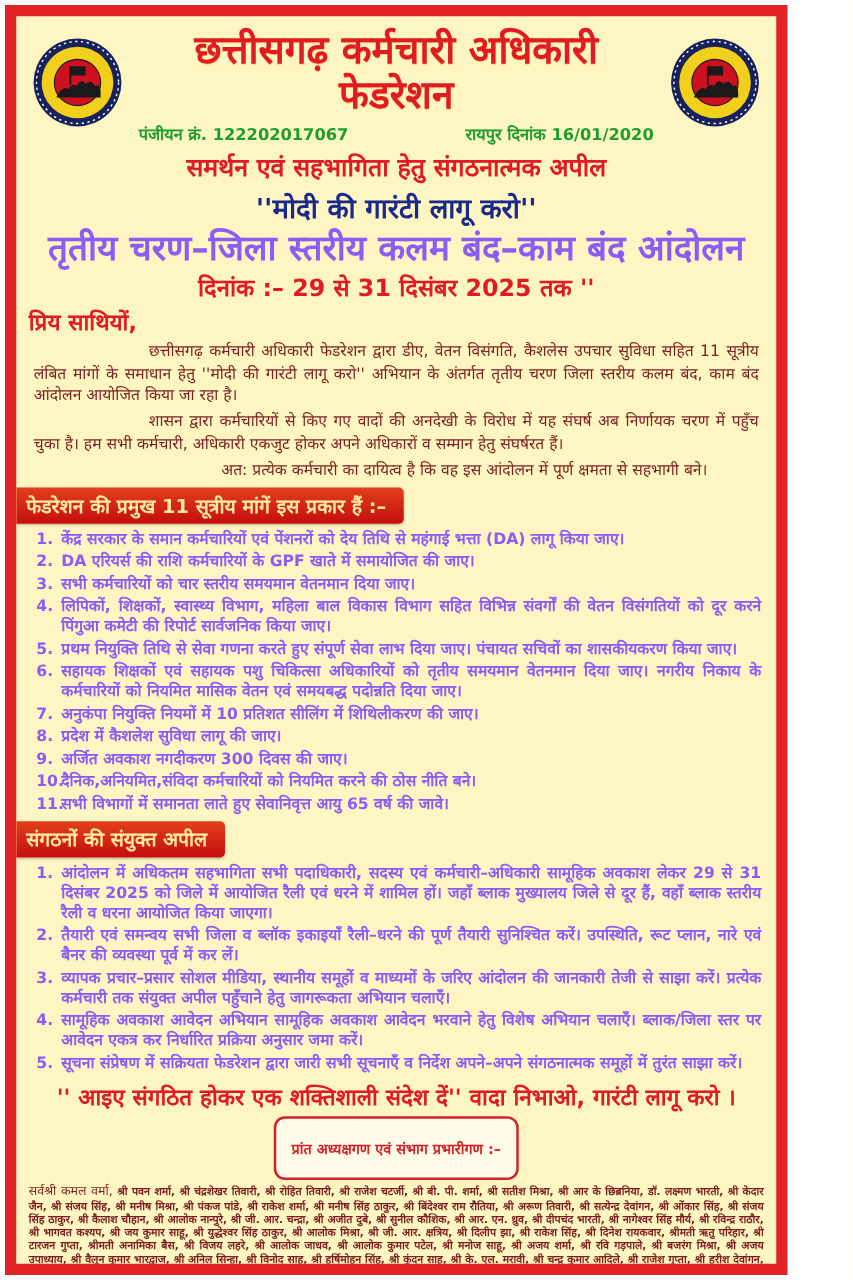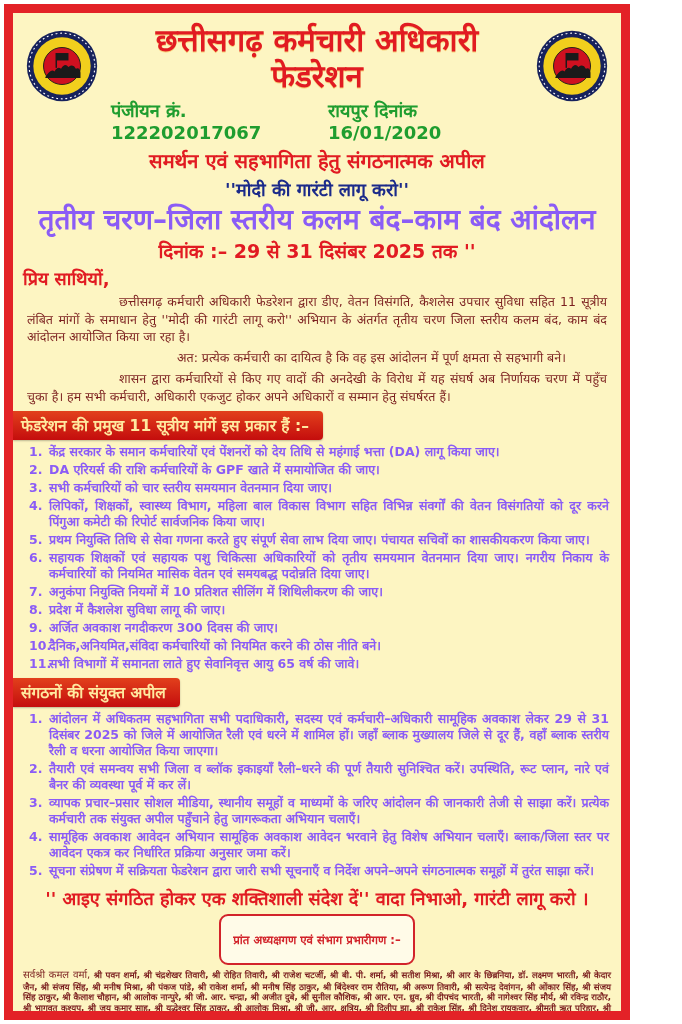--- a/index.html
+++ b/index.html
@@ -8,25 +8,25 @@
   .frame{position:absolute;left:4px;top:4px;right:4px;bottom:4px;
          border:9px solid #e32227;background:#fdf5c2;box-sizing:border-box;
          padding:4px 10px 4px 10px;overflow:hidden;}
   
   .hdr{position:relative;min-height:86px;}
   .logo{position:absolute;top:6px;width:74px;height:74px;}
   .logo.left{left:2px;} .logo.right{right:2px;}
   .title{margin:6px 82px 0 82px;text-align:center;font-size:31px;line-height:1.15;
          font-weight:bold;color:#e11b22;text-shadow:0 1px 0 #f9d27b;}
   .regrow{display:flex;justify-content:space-between;margin:4px 88px 0 88px;
-          color:#1f9d2f;font-weight:bold;font-size:18px;}
+          color:#1f9d2f;font-weight:bold;font-size:13px;}
   
   .center{text-align:center;}
   .appeal-heading{font-size:20px;font-weight:bold;color:#e11b22;margin-top:4px;}
-  .guarantee{font-size:18px;font-weight:bold;color:#1b2a8a;margin-top:3px;}
+  .guarantee{font-size:22px;font-weight:bold;color:#1b2a8a;margin-top:3px;}
   .phase{font-size:28px;font-weight:bold;color:#8b5cf6;margin-top:2px;line-height:1.2;}
   .daterange{font-size:19px;font-weight:bold;color:#e11b22;margin-top:1px;}
   
   .salutation{font-size:18px;font-weight:bold;color:#e11b22;margin-top:2px;}
   .para{font-size:12.5px;color:#7b1f1f;line-height:1.42;text-align:justify;
         text-indent:92px;margin:3px 4px 0 4px;}
   .para.short{text-indent:150px;text-align:left;}
   
   .bar{display:inline-block;background:linear-gradient(180deg,#e2401c,#c40d0d);
        color:#ffe9a0;font-weight:bold;font-size:15.5px;padding:3px 14px 4px 8px;
@@ -89,22 +89,22 @@
       </div>
     </div>
 
     <div class="center appeal-heading">समर्थन एवं सहभागिता हेतु संगठनात्मक अपील</div>
     <div class="center guarantee">''मोदी की गारंटी लागू करो''</div>
     <div class="center phase">तृतीय चरण–जिला स्तरीय कलम बंद–काम बंद आंदोलन</div>
     <div class="center daterange">दिनांक :– 29 से 31 दिसंबर 2025 तक ''</div>
 
     <div class="salutation">प्रिय साथियों,</div>
     <p class="para">छत्तीसगढ़ कर्मचारी अधिकारी फेडरेशन द्वारा डीए, वेतन विसंगति, कैशलेस उपचार सुविधा सहित 11 सूत्रीय लंबित मांगों के समाधान हेतु ''मोदी की गारंटी लागू करो'' अभियान के अंतर्गत तृतीय चरण जिला स्तरीय कलम बंद, काम बंद आंदोलन आयोजित किया जा रहा है।</p>
+    <p class="para">शासन द्वारा कर्मचारियों से किए गए वादों की अनदेखी के विरोध में यह संघर्ष अब निर्णायक चरण में पहुँच चुका है। हम सभी कर्मचारी, अधिकारी एकजुट होकर अपने अधिकारों व सम्मान हेतु संघर्षरत हैं।</p>
     <p class="para short">अत: प्रत्येक कर्मचारी का दायित्व है कि वह इस आंदोलन में पूर्ण क्षमता से सहभागी बने।</p>
-    <p class="para">शासन द्वारा कर्मचारियों से किए गए वादों की अनदेखी के विरोध में यह संघर्ष अब निर्णायक चरण में पहुँच चुका है। हम सभी कर्मचारी, अधिकारी एकजुट होकर अपने अधिकारों व सम्मान हेतु संघर्षरत हैं।</p>
 
     <div><span class="bar">फेडरेशन की प्रमुख 11 सूत्रीय मांगें इस प्रकार हैं :–</span></div>
     <ol class="points">
       <li>केंद्र सरकार के समान कर्मचारियों एवं पेंशनरों को देय तिथि से महंगाई भत्ता (DA) लागू किया जाए।</li>
       <li>DA एरियर्स की राशि कर्मचारियों के GPF खाते में समायोजित की जाए।</li>
       <li>सभी कर्मचारियों को चार स्तरीय समयमान वेतनमान दिया जाए।</li>
       <li>लिपिकों, शिक्षकों, स्वास्थ्य विभाग, महिला बाल विकास विभाग सहित विभिन्न संवर्गों की वेतन विसंगतियों को दूर करने पिंगुआ कमेटी की रिपोर्ट सार्वजनिक किया जाए।</li>
       <li>प्रथम नियुक्ति तिथि से सेवा गणना करते हुए संपूर्ण सेवा लाभ दिया जाए। पंचायत सचिवों का शासकीयकरण किया जाए।</li>
       <li>सहायक शिक्षकों एवं सहायक पशु चिकित्सा अधिकारियों को तृतीय समयमान वेतनमान दिया जाए। नगरीय निकाय के कर्मचारियों को नियमित मासिक वेतन एवं समयबद्ध पदोन्नति दिया जाए।</li>
       <li>अनुकंपा नियुक्ति नियमों में 10 प्रतिशत सीलिंग में शिथिलीकरण की जाए।</li>

